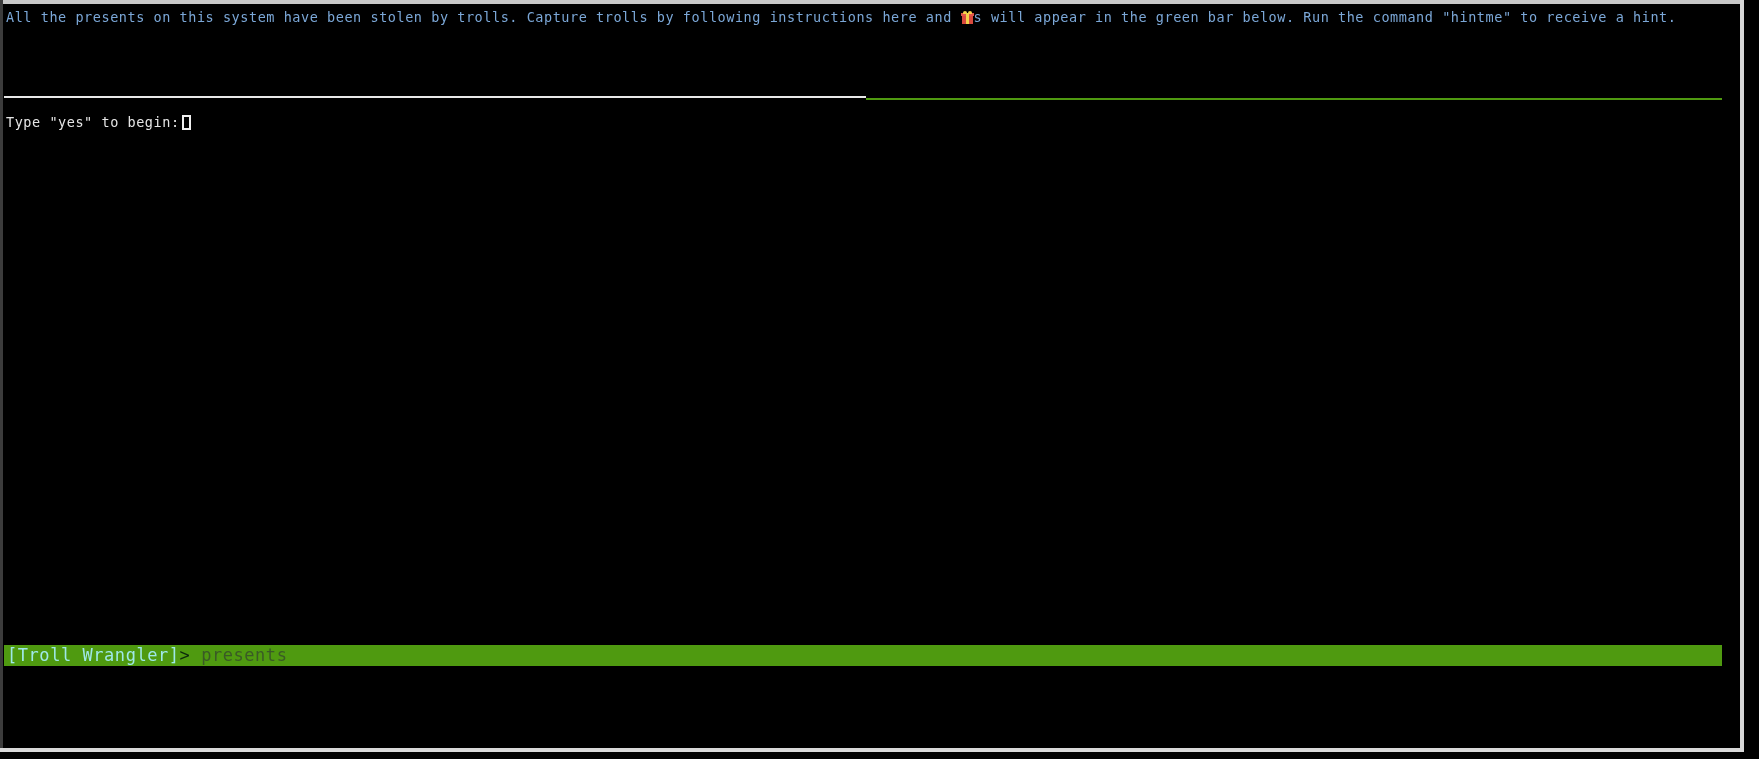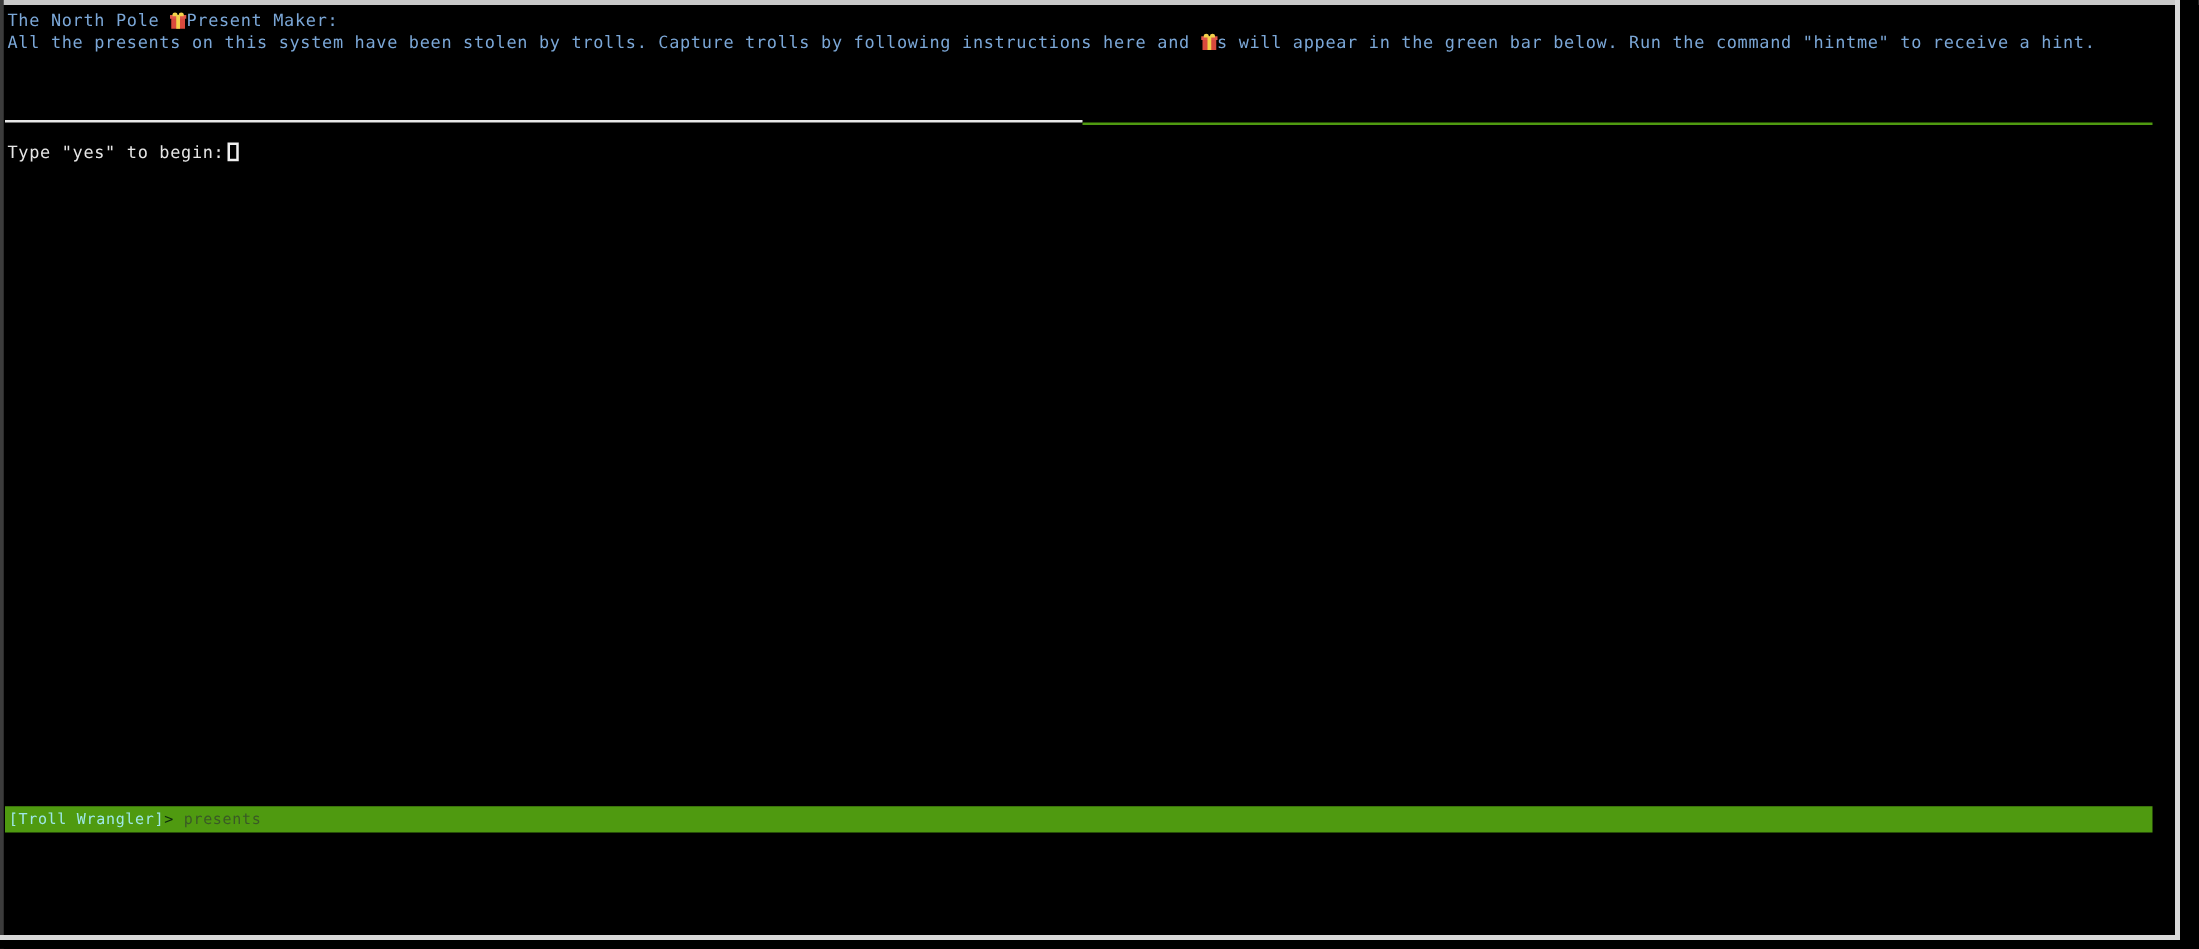--- a/index.html
+++ b/index.html
@@ -212,21 +212,21 @@
     top: 638px;
     width: 1718px;
     height: 21px;
     background: #4f9a10;
     display: flex;
     align-items: center;
     overflow: hidden;
   }
   #status-bar-text {
     font-family: "DejaVu Sans Mono", "Liberation Mono", monospace;
-    font-size: 12px;
+    font-size: 17px;
     line-height: 21px;
     white-space: pre;
     letter-spacing: 0.55px;
     padding-left: 3px;
   }
   .status-agent {
     color: #9fe8e8;
   }
   .status-arrow {
     color: #0c2a0c;
@@ -240,21 +240,20 @@
 
 <div id="terminal-window">
 
   <div class="chrome-edge-top"></div>
   <div class="chrome-edge-top-inner"></div>
   <div class="chrome-edge-left"></div>
 
   <div id="terminal-screen">
 
     <div id="banner">
-      <div class="banner-line"><span>The North Pole </span><span class="gift-glyph"><span class="gift-box"></span><span class="gift-lid"></span><span class="gift-ribbon-v"></span><span class="gift-bow-l"></span><span class="gift-bow-r"></span></span><span>Present Maker:</span></div>
       <div class="banner-line"><span>All the presents on this system have been stolen by trolls. Capture trolls by following instructions here and </span><span class="gift-glyph"><span class="gift-box"></span><span class="gift-lid"></span><span class="gift-ribbon-v"></span><span class="gift-bow-l"></span><span class="gift-bow-r"></span></span><span>s will appear in the green bar below. Run the command "hintme" to receive a hint.</span></div>
     </div>
 
     <div id="separator-white"></div>
     <div id="separator-green"></div>
 
     <div id="prompt-line"><span>Type "yes" to begin:</span><span></span><span id="prompt-cursor"></span></div>
 
     <div id="status-bar">
       <div id="status-bar-text"><span class="status-agent">[Troll Wrangler]</span><span class="status-arrow">&gt;</span><span class="status-command"> <span>presents</span></span></div>

